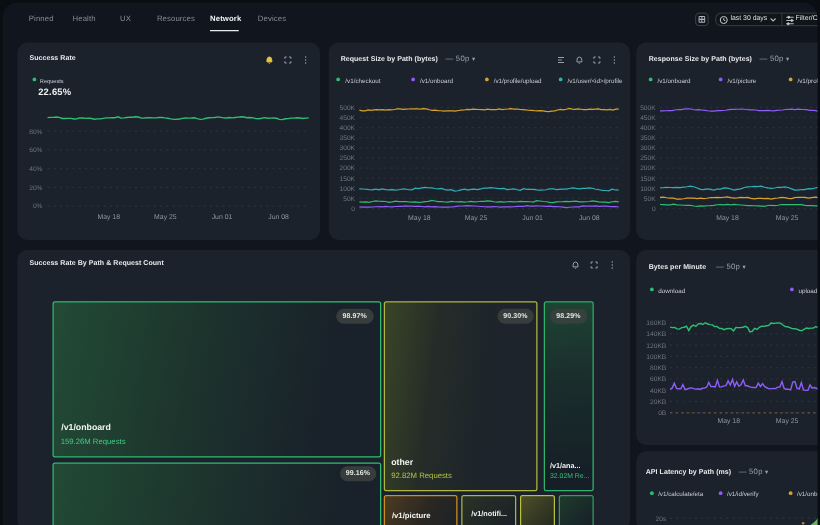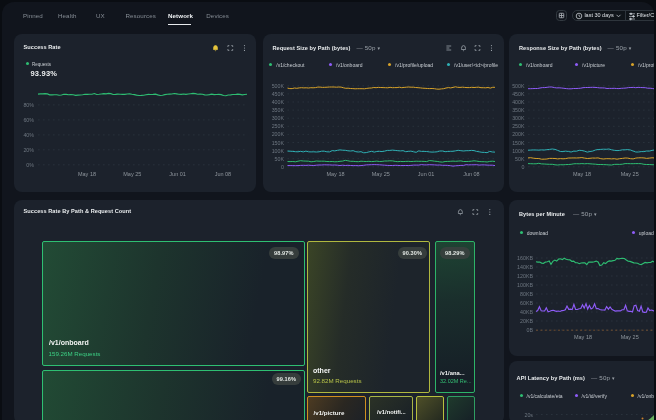--- a/index.html
+++ b/index.html
@@ -49,21 +49,21 @@
 <line x1="1" y1="4.4" x2="7" y2="4.4"></line>
         <circle cx="5.4" cy="4.4" r="0.8" fill="#c6ccd1"></circle>
 <line x1="1" y1="7" x2="7" y2="7"></line>
         <circle cx="2.6" cy="7" r="0.8" fill="#c6ccd1"></circle>
 </g>
     </svg>
 <div style="position:absolute;left:634.4px;top:10px;font-size:5.5px;color:#dde1e5;white-space:nowrap">Filter/Co</div>
 <div class="card" style="left:12px;top:32px;width:241.5px;height:158px">
 <div class="ctitle" style="left:9.6px;top:10px">Success Rate</div>
 <div class="leg" style="left:12.4px;top:28px;font-size:4.5px"><span class="d" style="background:#2ebd72;margin-right:2.5px"></span>Requests</div>
-<div style="position:absolute;left:16.5px;top:35px;font-size:7.5px;font-weight:bold;color:#eef1f2;letter-spacing:0.2px">93.93%</div>
+<div style="position:absolute;left:16.5px;top:35px;font-size:7.5px;font-weight:bold;color:#eef1f2;letter-spacing:0.2px">22.65%</div>
 <svg width="241.5" height="158" viewBox="0 0 241.5 158">
         <g transform="translate(201.5,14)" fill="#e5c43b" stroke="#e5c43b" stroke-width="0.7">
           <path d="M -2 1.5 L -2 0.4 Q -2 -2.5 0 -2.5 Q 2 -2.5 2 0.4 L 2 1.5 Z"></path>
           <path d="M -0.7 2.3 Q 0 3 0.7 2.3" fill="none"></path>
         </g>
         <g stroke="#99a1a8" fill="none" stroke-width="0.8" transform="translate(216.3,14)">
           <path d="M -2.4 -1.0 L -2.4 -2.4 L -1.0 -2.4"></path>
           <path d="M 1.0 -2.4 L 2.4 -2.4 L 2.4 -1.0"></path>
           <path d="M 2.4 1.0 L 2.4 2.4 L 1.0 2.4"></path>
           <path d="M -1.0 2.4 L -2.4 2.4 L -2.4 1.0"></path>

